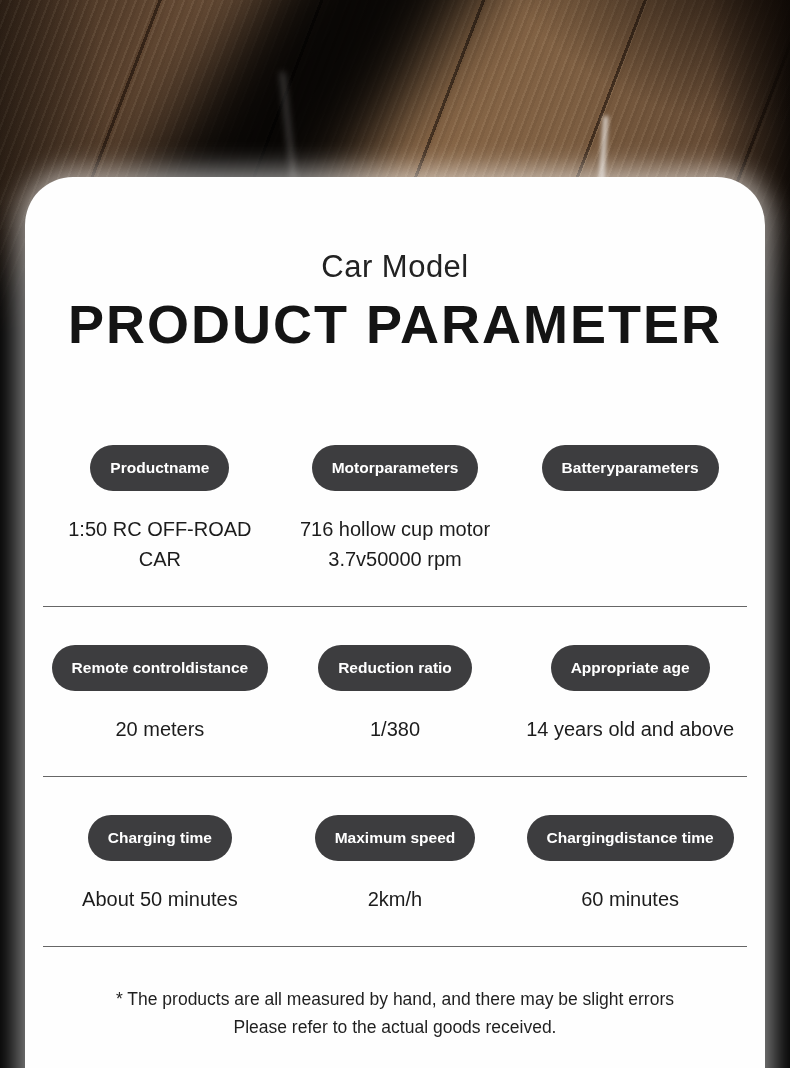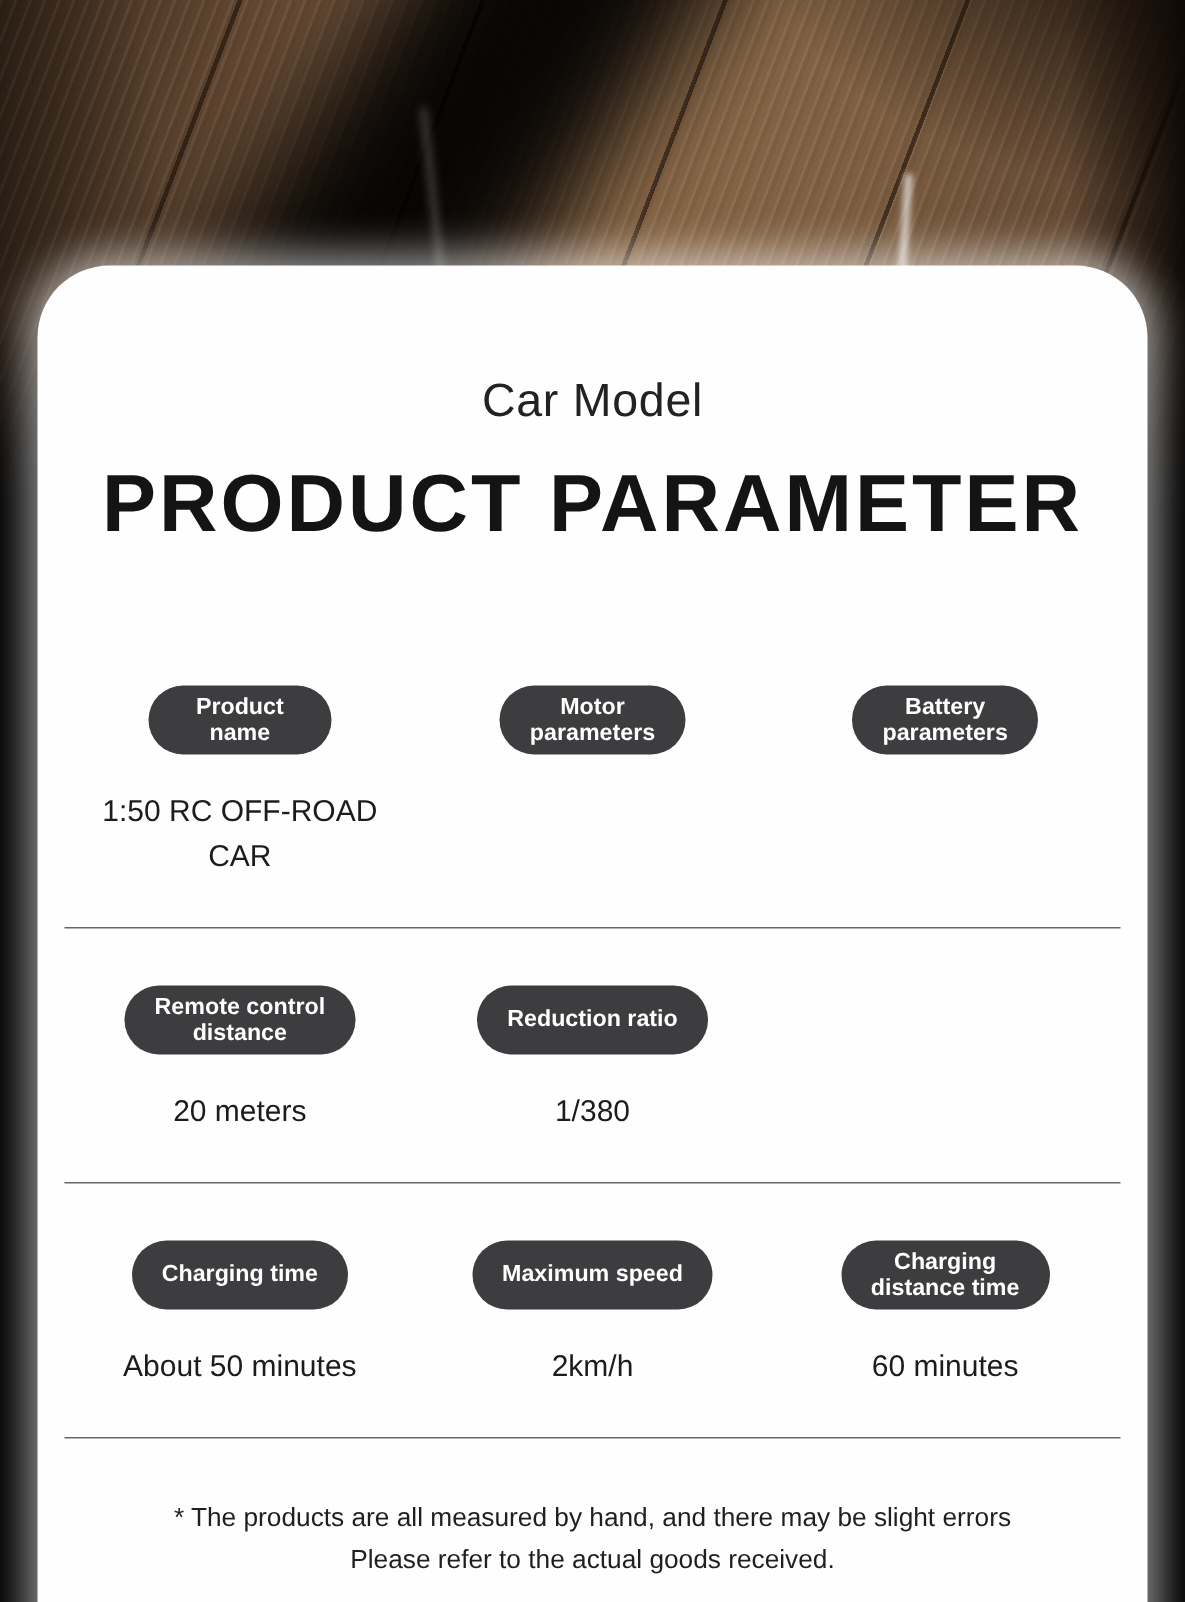--- a/index.html
+++ b/index.html
@@ -62,35 +62,35 @@
     border-radius:48px 48px 0 0;
     box-shadow:0 0 26px 8px rgba(255,255,255,0.55);
     text-align:center;
   }
   .subtitle {
     padding-top:72px;
     font-size:31px; font-weight:normal; color:#222;
     letter-spacing:0.5px;
   }
   .title {
-    margin-top:20px;
+    margin-top:8px;
     font-size:54px; font-weight:bold; color:#141414;
     letter-spacing:2px;
   }
 
   #sections { margin-top:52px; }
   .spec-row {
     display:grid;
     grid-template-columns:1fr 1.12fr 1fr;
     align-items:start;
     padding:38px 24px 32px 24px;
   }
   .spec-item { text-align:center; }
   .pill {
-    display:inline-flex; flex-direction:column;
+    display:inline-flex; flex-direction:row;
     align-items:center; justify-content:center;
     min-height:46px; min-width:122px;
     padding:4px 20px;
     background:#3d3d3f;
     border-radius:24px;
     color:#fff; font-weight:bold; font-size:15.5px; line-height:1.12;
   }
   .value {
     margin-top:23px;
     font-size:20px; color:#1c1c1c; line-height:30px;
@@ -123,38 +123,46 @@
       <div class="spec-row">
         <div class="spec-item"><div class="pill">
             <div class="pill-line">Product</div>
             <div class="pill-line">name</div>
           </div><div class="value">
             <div class="value-line">1:50 RC OFF-ROAD CAR</div>
           </div></div>
         <div class="spec-item"><div class="pill">
             <div class="pill-line">Motor</div>
             <div class="pill-line">parameters</div>
+          </div><div class="value">
+            <div class="value-line">716 hollow cup motor</div>
+            <div class="value-line">3.7v50000 rpm</div>
           </div></div>
         <div class="spec-item"><div class="pill">
             <div class="pill-line">Battery</div>
             <div class="pill-line">parameters</div>
           </div></div>
       </div>
       <hr class="divider">
       <div class="spec-row">
         <div class="spec-item"><div class="pill">
             <div class="pill-line">Remote control</div>
             <div class="pill-line">distance</div>
           </div><div class="value">
             <div class="value-line">20 meters</div>
           </div></div>
         <div class="spec-item"><div class="pill">
             <div class="pill-line">Reduction ratio</div>
           </div><div class="value">
             <div class="value-line">1/380</div>
+          </div></div>
+        <div class="spec-item"><div class="pill">
+            <div class="pill-line">Appropriate age</div>
+          </div><div class="value">
+            <div class="value-line">14 years old and above</div>
           </div></div>
       </div>
       <hr class="divider">
       <div class="spec-row">
         <div class="spec-item"><div class="pill">
             <div class="pill-line">Charging time</div>
           </div><div class="value">
             <div class="value-line">About 50 minutes</div>
           </div></div>
         <div class="spec-item"><div class="pill">

